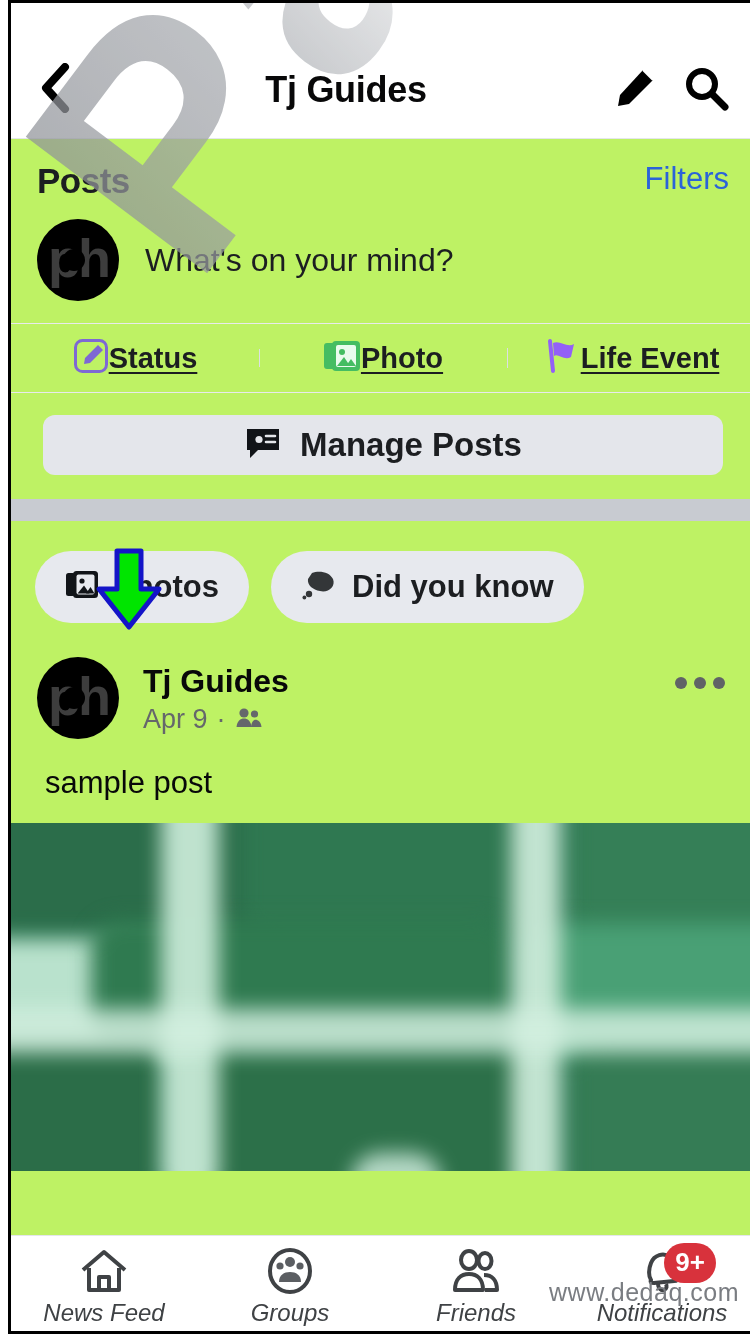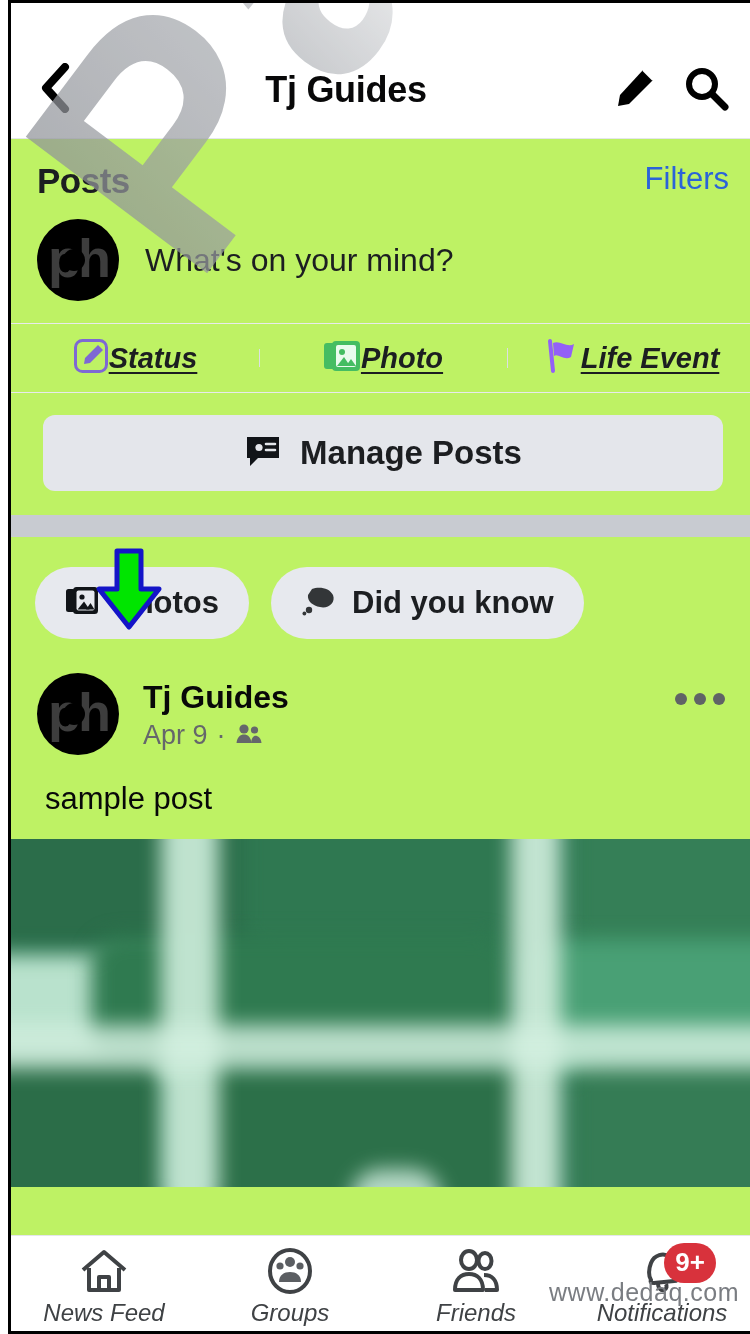--- a/index.html
+++ b/index.html
@@ -80,35 +80,34 @@
   .action-row {
     display:flex; align-items:center;
     border-top:1px solid #e8eaed;
     border-bottom:1px solid #e8eaed;
     height:70px;
   }
   .action-item {
     flex:1;
     display:flex; align-items:center; justify-content:center;
     position:relative;
-    font-style:italic;
   }
   .action-item + .action-item::before {
     content:""; position:absolute; left:0; top:10px; bottom:10px;
     width:1px; background:#dcdfe3;
   }
   .action-label {
     font-size:29px; font-weight:bold; color:#1c1e21;
     text-decoration:underline; text-underline-offset:4px;
   }
 
   
   .manage-wrap { padding:22px 32px 24px 32px; }
   .manage-btn {
-    height:76px; border-radius:12px;
+    height:60px; border-radius:12px;
     background:#e4e6eb;
     display:flex; align-items:center; justify-content:center;
     gap:18px;
   }
   .manage-label { font-size:33px; font-weight:bold; color:#1c1e21; }
 
   
   .separator { height:22px; background:#c8cbd1; }
 
   

